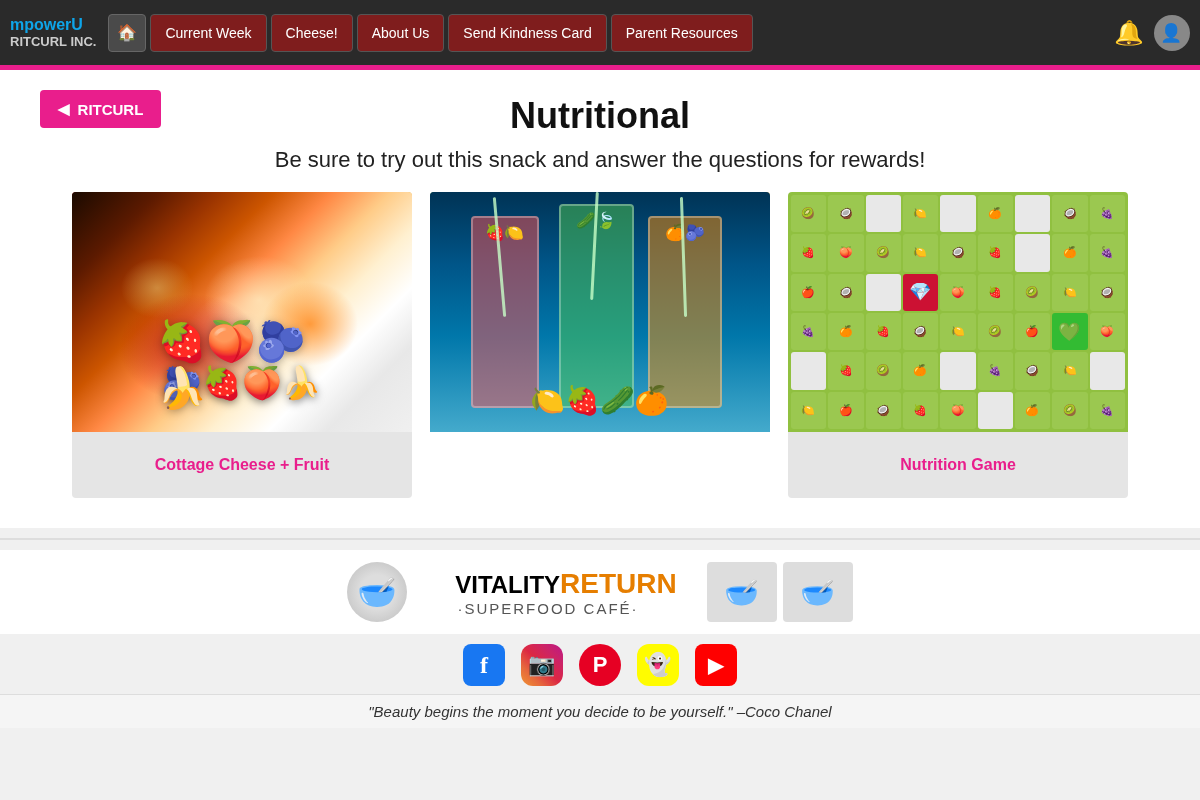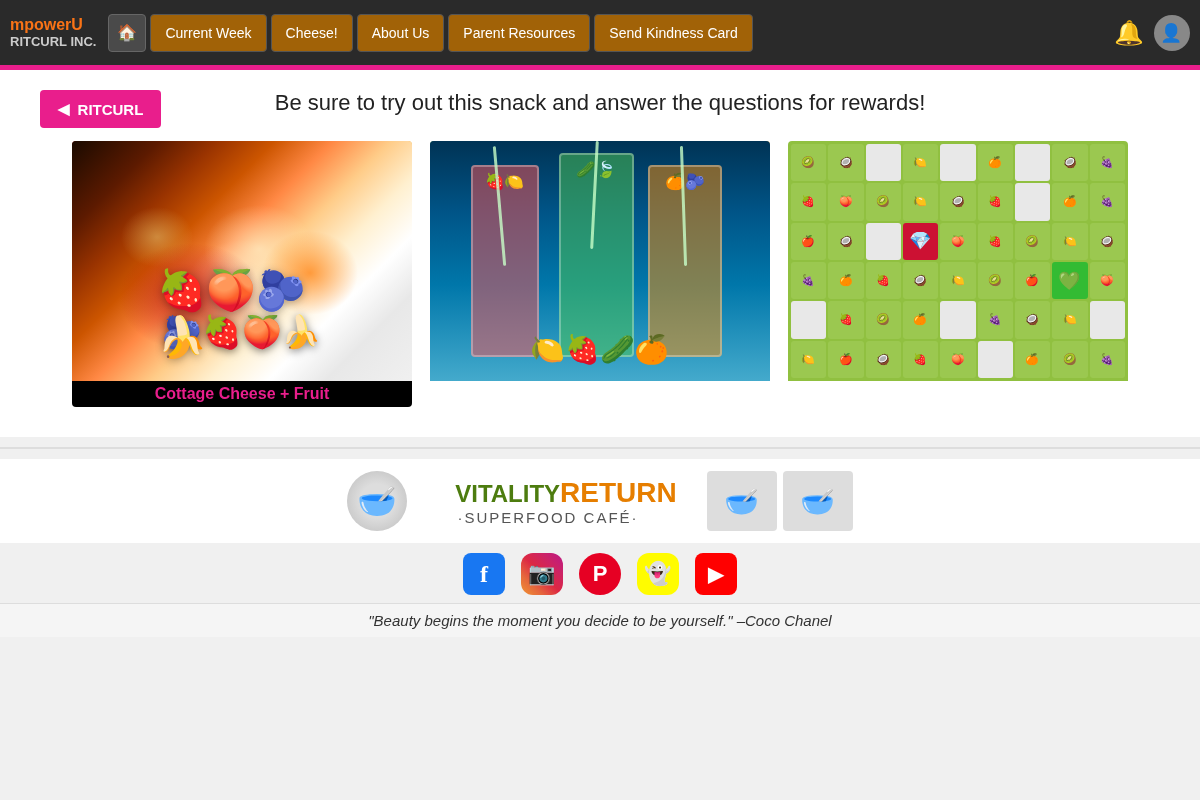--- a/index.html
+++ b/index.html
@@ -22,30 +22,30 @@
     }
     .nav-logo {
       color: white;
       font-size: 13px;
       font-weight: bold;
       line-height: 1.2;
       margin-right: 8px;
       min-width: 80px;
     }
     .nav-logo span {
-      color: #f97316;
+      color: #0ea5e9;
       font-size: 16px;
     }
     .nav-logo sub {
       font-size: 13px;
       color: #ccc;
       display: block;
     }
     .nav-btn {
-      background: #a16207;
+      background: #7f1d1d;
       border: 1px solid #555;
       border-radius: 4px;
       color: white;
       padding: 6px 14px;
       font-size: 14px;
       cursor: pointer;
       height: 38px;
       display: flex;
       align-items: center;
     }
@@ -122,21 +122,21 @@
       color: #111;
       margin-bottom: 10px;
       padding-top: 5px;
     }
 
     
     .page-subtitle {
       text-align: center;
       font-size: 22px;
       color: #222;
-      margin-bottom: 25px;
+      margin-bottom: 19px;
     }
 
     
     .cards-row {
       display: flex;
       gap: 18px;
       justify-content: center;
       margin-bottom: 20px;
     }
 
@@ -199,24 +199,24 @@
     .card-2-img::after {
       content: '🍋🍓🥒🍊';
       font-size: 28px;
       position: absolute;
       bottom: 15px;
       left: 50%;
       transform: translateX(-50%);
     }
 
     .card-caption {
-      background: #000000;
+      background: #e5e5e5;
       color: #e91e8c;
       text-align: center;
-      padding: 4px 8px;
+      padding: 24px 8px;
       font-size: 16px;
       font-weight: bold;
     }
     .card-caption.uppercase { text-transform: uppercase; }
 
     
     .divider {
       height: 2px;
       background: #ddd;
       margin: 10px 0;
@@ -234,21 +234,21 @@
       display: flex;
       align-items: center;
       justify-content: center;
       font-size: 30px;
     }
     .vitality-text {
       font-size: 24px;
       font-weight: bold;
       color: #333;
     }
-    .vitality-text .vitality { color: #4d7c0f; margin-left: 36px; }
+    .vitality-text .vitality { color: #000000; margin-left: 36px; }
     .vitality-text .bowls { color: #e67e00; font-size: 28px; }
     .vitality-subtitle {
       font-size: 15px;
       color: #555;
       letter-spacing: 2px;
       text-align: center;
     }
     .sponsor-images {
       display: flex;
       gap: 6px;
@@ -325,39 +325,40 @@
   <div class="nav-logo">
     <span>mpowerU</span>
     <sub>RITCURL INC.</sub>
   </div>
   <div class="nav-home">
     <span>🏠</span>
   </div>
   <button class="nav-btn">Current Week</button>
   <button class="nav-btn">Cheese!</button>
   <button class="nav-btn">About Us</button>
+  <button class="nav-btn">Send Kindness Card</button>
   <button class="nav-btn">Parent Resources</button>
-  <button class="nav-btn">Send Kindness Card</button>
   <div class="nav-icons">
     <span class="bell-icon">🔔</span>
     <div class="user-avatar">
       <span>👤</span>
     </div>
   </div>
 </nav>
 
 <div class="accent-bar"></div>
 
 <div class="main-content">
 
   <button class="return-btn">
     <span>◀</span>
     <span>RITCURL</span>
   </button>
 
+  <h1 class="page-title">Nutritional</h1>
   <p class="page-subtitle">Be sure to try out this snack and answer the questions for rewards!</p>
 
   <div class="cards-row">
 
     <div class="card">
       <div class="card-1-img">
         <div style="position:absolute;inset:0;background:linear-gradient(135deg,#1a0a00 0%,#5c1a00 15%,#993300 25%,#cc5500 35%,#ff8844 45%,#ffcc88 55%,#fff0d0 65%,#ffffff 75%,#e8e8e8 85%,#f0f0f0 100%);"></div>
         <div style="position:absolute;inset:0;background:radial-gradient(ellipse 120px 90px at 35% 65%,rgba(180,20,20,0.8) 0%,transparent 60%),radial-gradient(ellipse 80px 70px at 70% 55%,rgba(255,120,0,0.7) 0%,transparent 60%),radial-gradient(ellipse 100px 80px at 55% 45%,rgba(255,240,200,0.7) 0%,transparent 55%),radial-gradient(ellipse 60px 50px at 25% 40%,rgba(220,180,100,0.6) 0%,transparent 60%),radial-gradient(ellipse 110px 90px at 50% 60%,rgba(255,255,255,0.5) 0%,transparent 50%);"></div>
         <div style="position:absolute;bottom:30px;left:50%;transform:translateX(-50%);font-size:32px;filter:drop-shadow(0 2px 4px rgba(0,0,0,0.5));">🫐🍓🍑🍌</div>
       </div>
@@ -443,20 +444,21 @@
         <div class="gc">🍋</div>
         <div class="gc">🍎</div>
         <div class="gc">🥥</div>
         <div class="gc">🍓</div>
         <div class="gc">🍑</div>
         <div class="gc w"></div>
         <div class="gc">🍊</div>
         <div class="gc">🥝</div>
         <div class="gc">🍇</div>
       </div>
+      <div class="card-caption">Nutrition Game</div>
     </div>
   </div>
 
 </div>
 
 <div class="divider"></div>
 
 <div style="background:white;display:flex;align-items:center;justify-content:center;padding:12px 20px;gap:30px;">
   <div class="sponsor-logo-text">
     <div class="vitality-bowl-icon">

